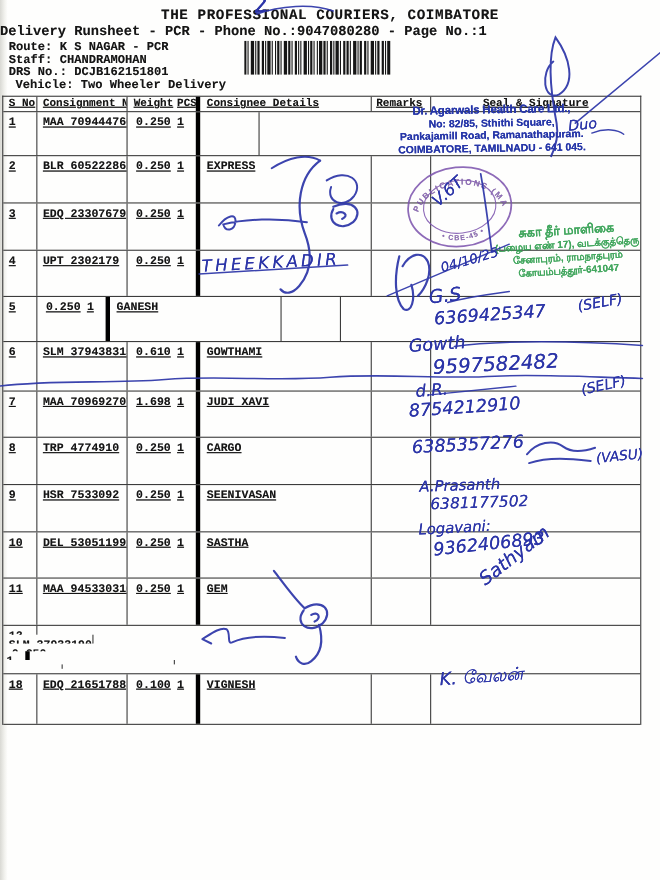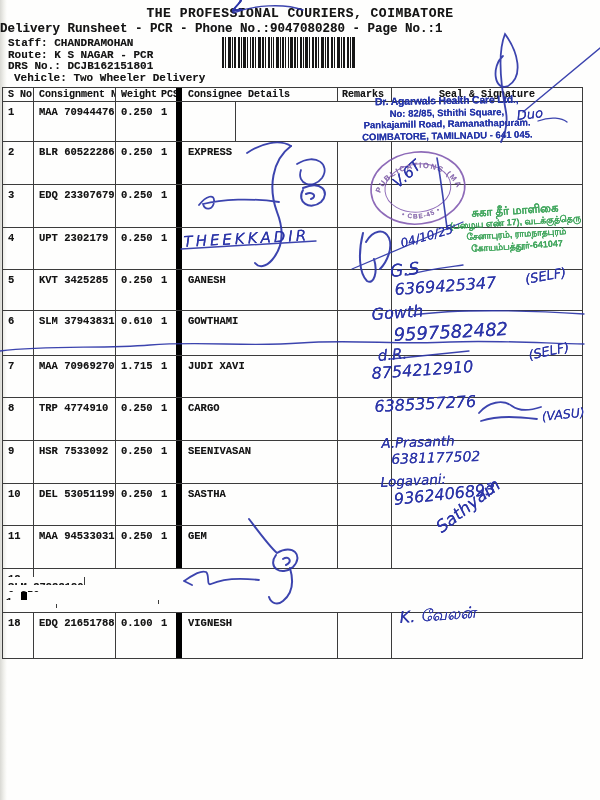--- a/index.html
+++ b/index.html
@@ -13,29 +13,29 @@
   .title{position:absolute;top:6px;left:0;width:600px;text-align:center;
     font-size:13px;font-weight:bold;letter-spacing:.5px;}
   .subtitle{position:absolute;top:22px;left:0;width:600px;
     font-size:12.5px;font-weight:bold;}
   .info-left{position:absolute;left:8px;top:38px;font-size:11px;font-weight:bold;line-height:11.5px;}
   .info-left .ln{white-space:nowrap;}
   .info-left .indent{padding-left:6px;}
   .info-right{position:absolute;left:358px;top:39px;font-size:11px;font-weight:bold;line-height:12.5px;}
   .barcode{position:absolute;left:222px;top:37px;}
   
-  .table{position:absolute;left:2px;top:87px;width:581px;border:1px solid #3c3c3c;border-bottom:none;box-sizing:border-box;}
+  .table{position:absolute;left:2px;top:87px;width:581px;border:1px solid #3c3c3c;border-bottom:none;box-sizing:border-box;text-decoration:underline;}
   .thead{display:flex;height:13px;border-bottom:1px solid #3c3c3c;font-size:10px;font-weight:bold;}
   .thead .td{padding-top:1px;}
   .tr{display:flex;border-bottom:1px solid #3c3c3c;font-size:10.5px;font-weight:bold;}
   .td{box-sizing:border-box;overflow:hidden;white-space:nowrap;}
   .c0{width:31px;border-right:1px solid #3c3c3c;padding-left:5px;}
   .c1{width:82px;border-right:1px solid #3c3c3c;padding-left:5px;}
-  .c2{width:42px;padding-left:5px;}
-  .c3{width:24px;border-right:6px solid #000000;padding-left:3px;}
+  .c2{width:42px;padding-left:5px;text-align:center;}
+  .c3{width:24px;border-right:4px solid #000000;padding-left:3px;}
   .c4{width:156px;border-right:1px solid #3c3c3c;padding-left:6px;}
   .c5{width:54px;border-right:1px solid #3c3c3c;padding-left:4px;}
   .c6{flex:1;text-align:center;}
   .tr .td{padding-top:4px;}
   
   .stamp-agarwals{position:absolute;left:357px;top:95px;width:180px;text-align:center;
     font-family:"Liberation Sans",sans-serif;font-weight:bold;color:#2636a8;
     transform:rotate(-1deg);text-shadow:0 0 .5px #2636a8;line-height:11.5px;}
   .stamp-agarwals .l1{font-size:10.5px;letter-spacing:-0.2px;}
   .stamp-agarwals .ln2{font-size:9.5px;}
@@ -52,22 +52,22 @@
 </style>
 </head>
 <body>
 
 <div class="page">
 
   <div class="title">THE PROFESSIONAL COURIERS, COIMBATORE</div>
   <div class="subtitle">Delivery Runsheet - PCR - Phone No.:9047080280 - Page No.:1</div>
 
   <div class="info-left">
+    <div class="ln"><span>Route:</span> <span>K S NAGAR - PCR</span></div>
     <div class="ln"><span>Staff:</span> <span>CHANDRAMOHAN</span></div>
-    <div class="ln"><span>Route:</span> <span>K S NAGAR - PCR</span></div>
     <div class="ln"><span>DRS No.:</span> <span>DCJB162151801</span></div>
     <div class="ln indent"><span>Vehicle:</span> <span>Two Wheeler Delivery</span></div>
   </div>
 
   <svg class="barcode" width="133" height="31" id="barcode-svg">
       <rect x="0" y="0" width="2" height="31" fill="#161616"></rect>
       <rect x="3" y="0" width="1" height="31" fill="#161616"></rect>
       <rect x="6" y="0" width="3" height="31" fill="#161616"></rect>
       <rect x="10" y="0" width="1" height="31" fill="#161616"></rect>
       <rect x="12" y="0" width="2" height="31" fill="#161616"></rect>
@@ -158,42 +158,41 @@
       <div class="td c1">UPT 2302179</div>
       <div class="td c2">0.250</div>
       <div class="td c3">1</div>
       <div class="td c4"></div>
       <div class="td c5"></div>
       <div class="td c6"></div>
     </div>
 
     <div class="tr" style="height: 40px;">
       <div class="td c0">5</div>
-      <div class="td c1">KVT 3425285</div>
       <div class="td c2">0.250</div>
       <div class="td c3">1</div>
       <div class="td c4">GANESH</div>
       <div class="td c5"></div>
       <div class="td c6"></div>
     </div>
 
     <div class="tr" style="height: 44px;">
       <div class="td c0">6</div>
       <div class="td c1">SLM 379438315</div>
       <div class="td c2">0.610</div>
       <div class="td c3">1</div>
       <div class="td c4">GOWTHAMI</div>
       <div class="td c5"></div>
       <div class="td c6"></div>
     </div>
 
     <div class="tr" style="height: 41px;">
       <div class="td c0">7</div>
       <div class="td c1">MAA 709692707</div>
-      <div class="td c2">1.715</div>
+      <div class="td c2">1.698</div>
       <div class="td c3">1</div>
       <div class="td c4">JUDI XAVI</div>
       <div class="td c5"></div>
       <div class="td c6"></div>
     </div>
 
     <div class="tr" style="height: 42px;">
       <div class="td c0">8</div>
       <div class="td c1">TRP 4774910</div>
       <div class="td c2">0.250</div>

